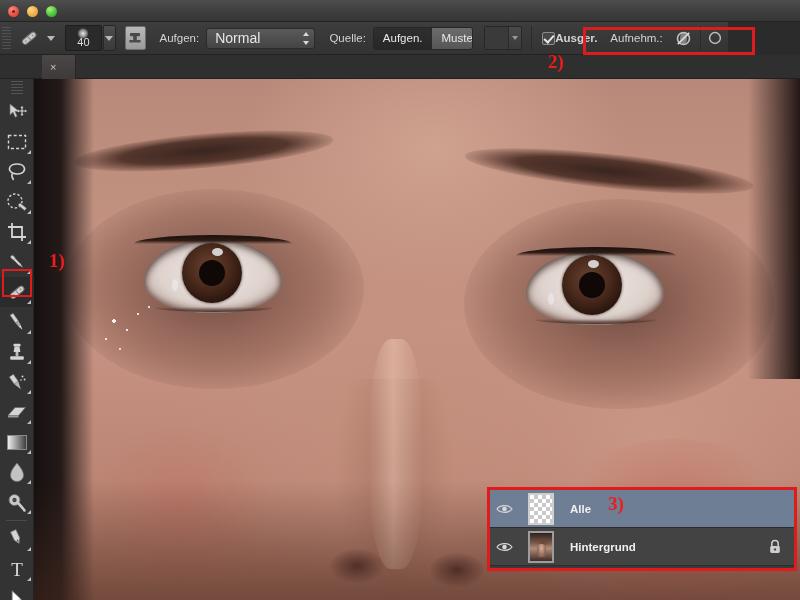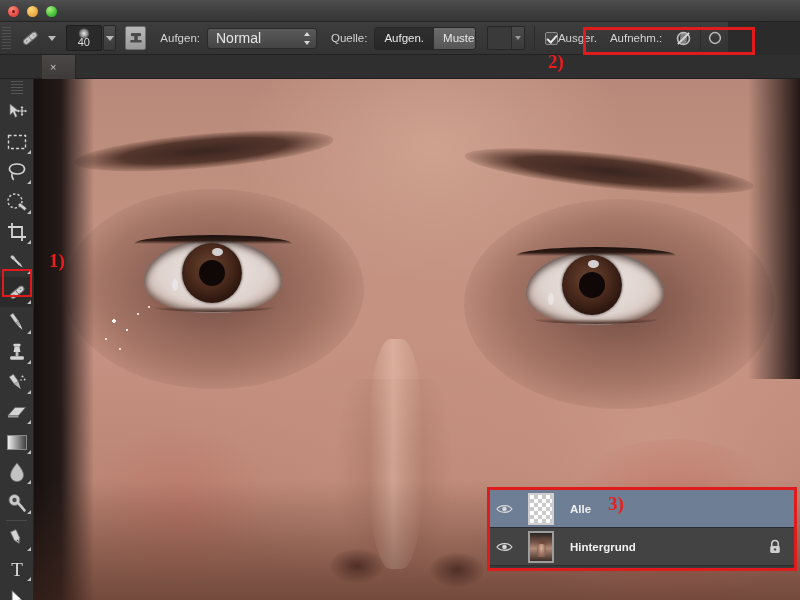--- a/index.html
+++ b/index.html
@@ -114,21 +114,21 @@
   .checkwrap { display: flex; align-items: center; margin-left: 10px; }
   .checkbox {
     width: 13px; height: 13px; border: 1px solid #8d8d8d; border-radius: 2px;
     background: #474747; position: relative;
   }
   .checkbox.checked::after {
     content: ""; position: absolute; left: 3px; top: 0px;
     width: 4px; height: 8px; border: solid #e8e8e8; border-width: 0 2px 2px 0;
     transform: rotate(42deg);
   }
-  .check-label { font-size: 11.5px; color: #d3d3d3; margin-left: 0; }
+  .check-label { font-size: 11.5px; color: #d3d3d3; margin-left: 0; font-weight: bold; }
 
   
   .tabbar {
     position: absolute; left: 0; top: 55px; width: 800px; height: 24px;
     background: #2f2f2f; border-bottom: 1px solid #202020;
   }
   .doc-tab {
     position: absolute; left: 42px; top: 0; height: 24px;
     background: linear-gradient(to bottom, #4a4746, #3d3a39);
     display: flex; align-items: center; padding: 0 12px 0 8px;

